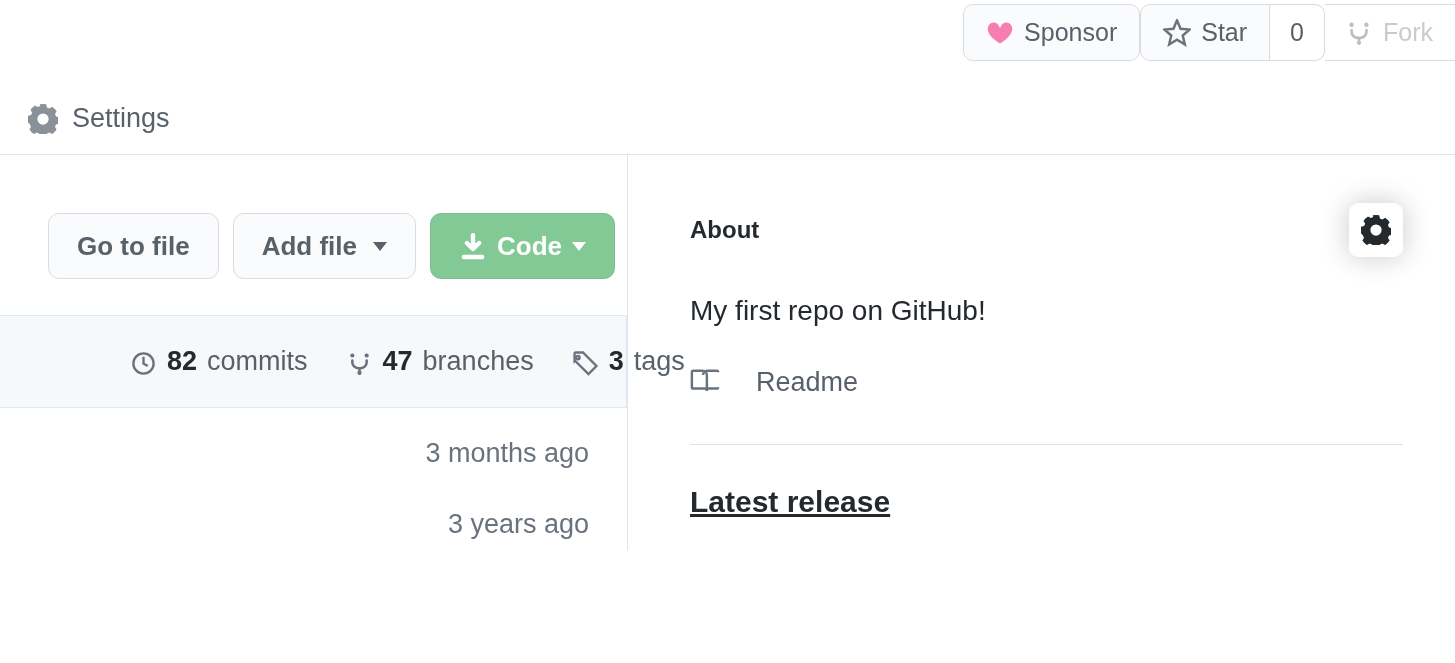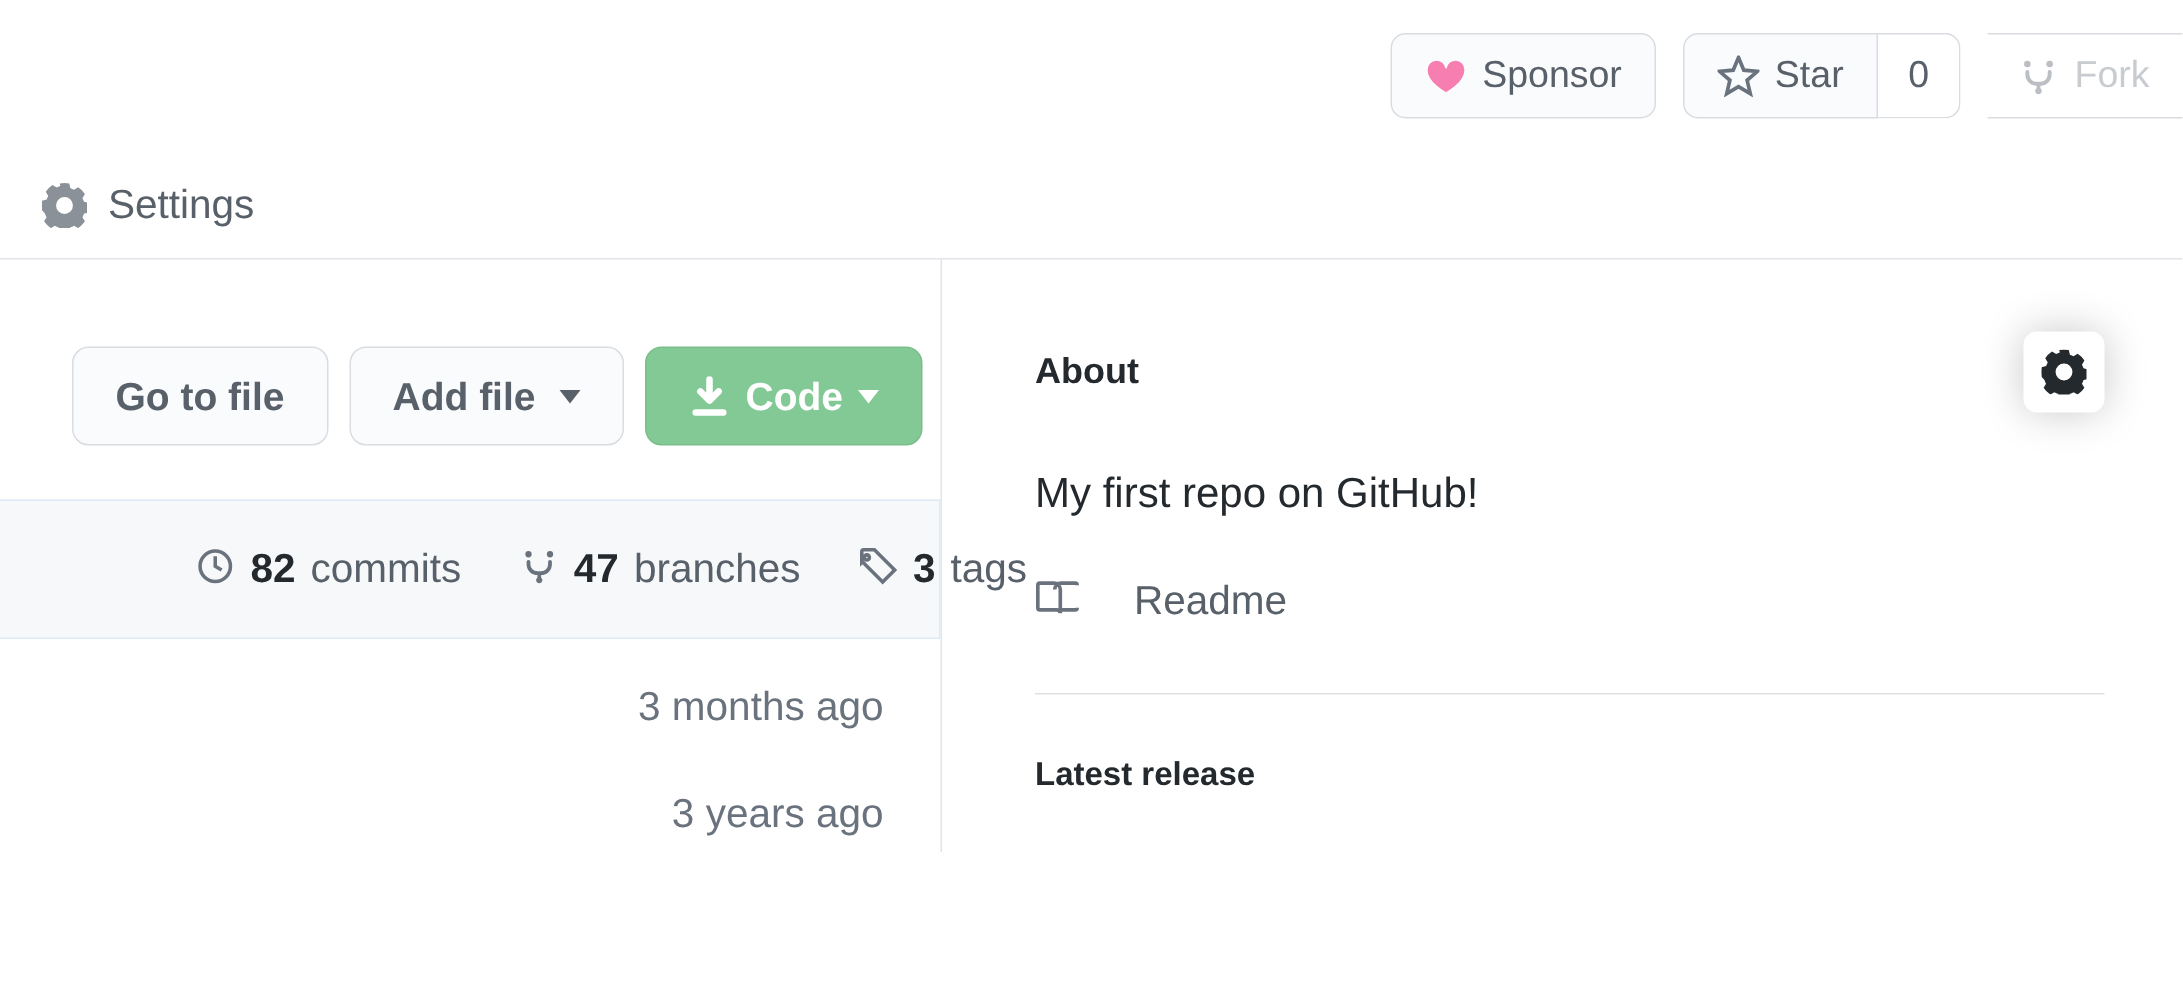--- a/index.html
+++ b/index.html
@@ -9,22 +9,21 @@
     background: #ffffff;
     color: #24292e;
     width: 1455px;
     height: 663px;
     overflow: hidden;
   }
   .topbar {
     display: flex;
     justify-content: flex-end;
     align-items: flex-start;
-    padding: 22px 0 22px 0;
-    gap: 18px;
+    padding: 4px 0 22px 0;
   }
   .btn {
     display: inline-flex;
     align-items: center;
     padding: 10px 22px;
     font-size: 25px;
     font-weight: 500;
     color: #586069;
     background: #fafbfc;
     border: 1px solid #d9dce0;
@@ -71,42 +70,42 @@
     border:1px solid #dbeaf7;
     border-left:none;
     border-radius:0;
     display:flex;
     align-items:center;
     gap:38px;
     padding: 30px 38px 30px 130px;
     font-size:27px;
     color:#586069;
   }
-  .stats-bar .stat { display:flex; align-items:flex-start; gap:10px; cursor:pointer;}
+  .stats-bar .stat { display:flex; align-items:flex-end; gap:10px; cursor:pointer;}
   .stats-bar .stat b { color:#24292e; font-weight:600; }
   .stats-bar .icon { width:27px; height:27px; }
 
   .file-times { padding-right: 38px; }
   .file-times .row { text-align:right; font-size:27px; color:#6a737d; padding: 30px 0 10px 0;}
 
   .about-head { display:flex; align-items:center; justify-content:space-between; }
   .about-head h2 { font-size:24px; font-weight:600; margin:0; color:#24292e;}
   .gearbox {
     width:54px; height:54px; border-radius:9px; background:#fff;
     display:flex; align-items:center; justify-content:center;
     box-shadow: 0 0 28px rgba(0,0,0,0.22);
     cursor:pointer;
   }
   .gearbox .icon { width:30px; height:30px; }
   .gearbox svg { fill:#24292e; }
   .about-desc { font-size:28px; margin-top:38px; color:#24292e; }
   .readme-row { display:flex; gap:36px; margin-top:40px; color:#586069; font-size:27px; cursor:pointer;}
   .readme-row .icon { width:30px; height:30px; }
   .divider { border:0; border-top:1px solid #dfe2e5; margin:46px 0 40px 0;}
-  .latest-h { font-size:22px; font-weight:600; color:#24292e; margin:0;}
+  .latest-h { font-size:30px; font-weight:600; color:#24292e; margin:0;text-decoration:underline;}
   .caret { display:inline-block; width:0;height:0; border-left:7px solid transparent; border-right:7px solid transparent; border-top:9px solid #586069; vertical-align:middle;}
   .code-btn .caret { border-top-color:#fff; }
 </style>
 </head>
 <body>
 
 <div class="topbar">
   <button class="btn">
     <span class="icon heart">
       <svg viewBox="0 0 16 16">

